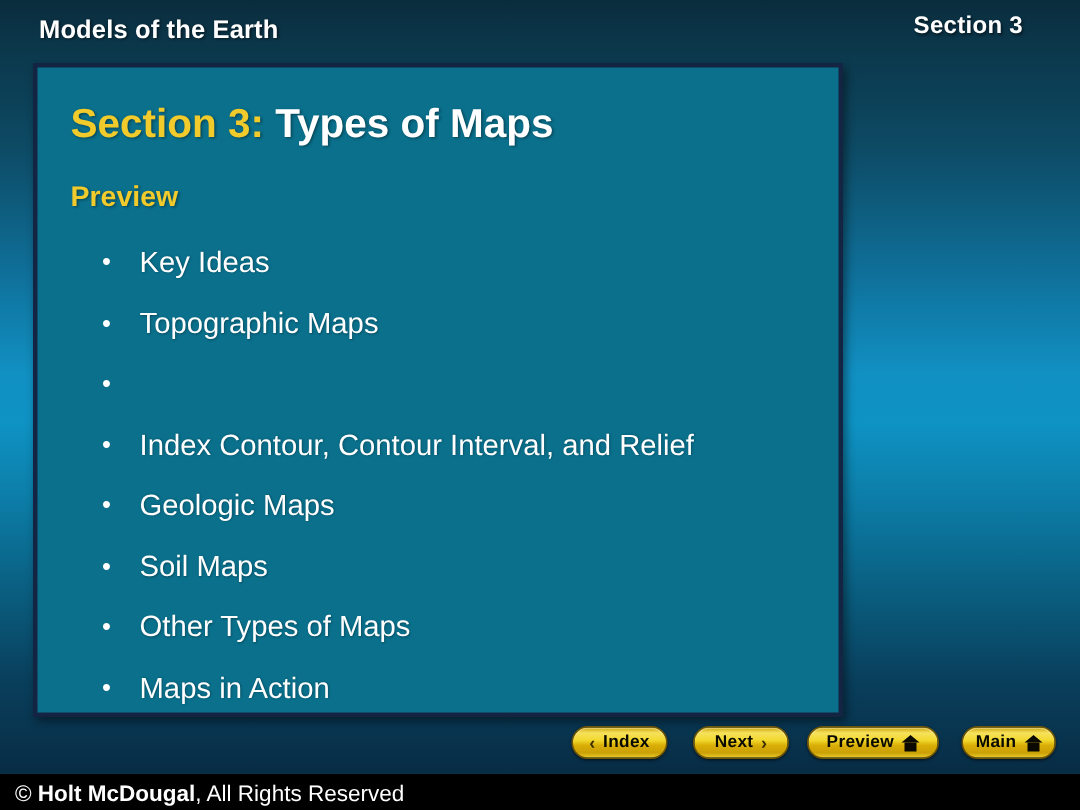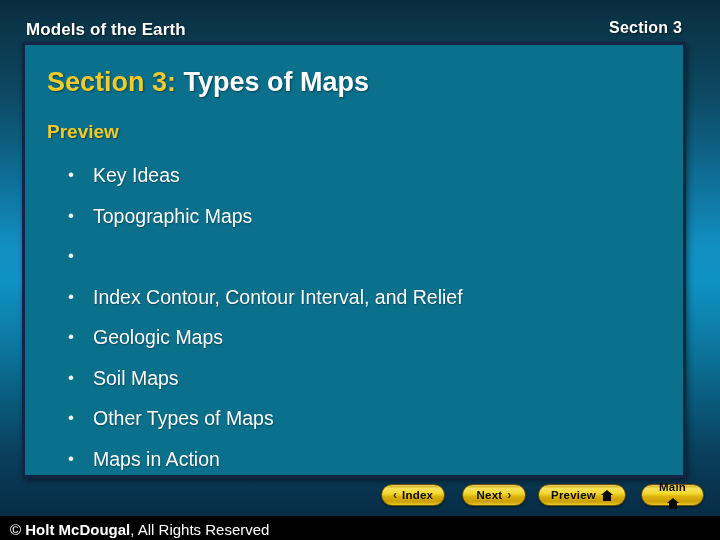--- a/index.html
+++ b/index.html
@@ -39,46 +39,46 @@
   .header {
     position: absolute;
     left: 0;
     top: 0;
     width: 720px;
     height: 40px;
   }
   .header-title {
     position: absolute;
     left: 26px;
-    top: 20px;
+    top: 10px;
     font-size: 17px;
     font-weight: bold;
     color: #ffffff;
     letter-spacing: 0.1px;
     text-shadow: 1px 1px 2px rgba(0,0,0,0.55);
     white-space: nowrap;
   }
   .header-section {
     position: absolute;
     right: 38px;
-    top: 19px;
+    top: 9px;
     font-size: 16px;
     font-weight: bold;
     color: #ffffff;
     letter-spacing: 0.2px;
     text-shadow: 1px 1px 2px rgba(0,0,0,0.55);
     white-space: nowrap;
   }
 
   
   .content-box {
     position: absolute;
     left: 22px;
     top: 42px;
-    width: 664px;
+    width: 540px;
     height: 436px;
     box-sizing: border-box;
     background: #0a708c;
     border: 3px solid #142544;
     box-shadow: 2px 3px 6px rgba(0,0,0,0.45);
     overflow: hidden;
   }
 
   .slide-title {
     position: absolute;
@@ -166,21 +166,21 @@
     align-items: center;
     justify-content: center;
     gap: 5px;
     cursor: pointer;
     box-shadow: 0 1px 2px rgba(0,0,0,0.55), inset 0 1px 0 rgba(255,255,255,0.35);
     letter-spacing: 0.2px;
   }
   #btn-back  { left: 381px; width: 64px; }
   #btn-next  { left: 462px; width: 64px; text-align: right; }
   #btn-preview { left: 538px; width: 88px; }
-  #btn-main  { left: 641px; width: 63px; flex-direction: column; }
+  #btn-main  { left: 641px; width: 63px; }
 
   .chev {
     font-size: 12px;
     font-weight: bold;
     line-height: 1;
     color: #3a2e02;
   }
   .home-glyph {
     display: inline-block;
     width: 12px;

